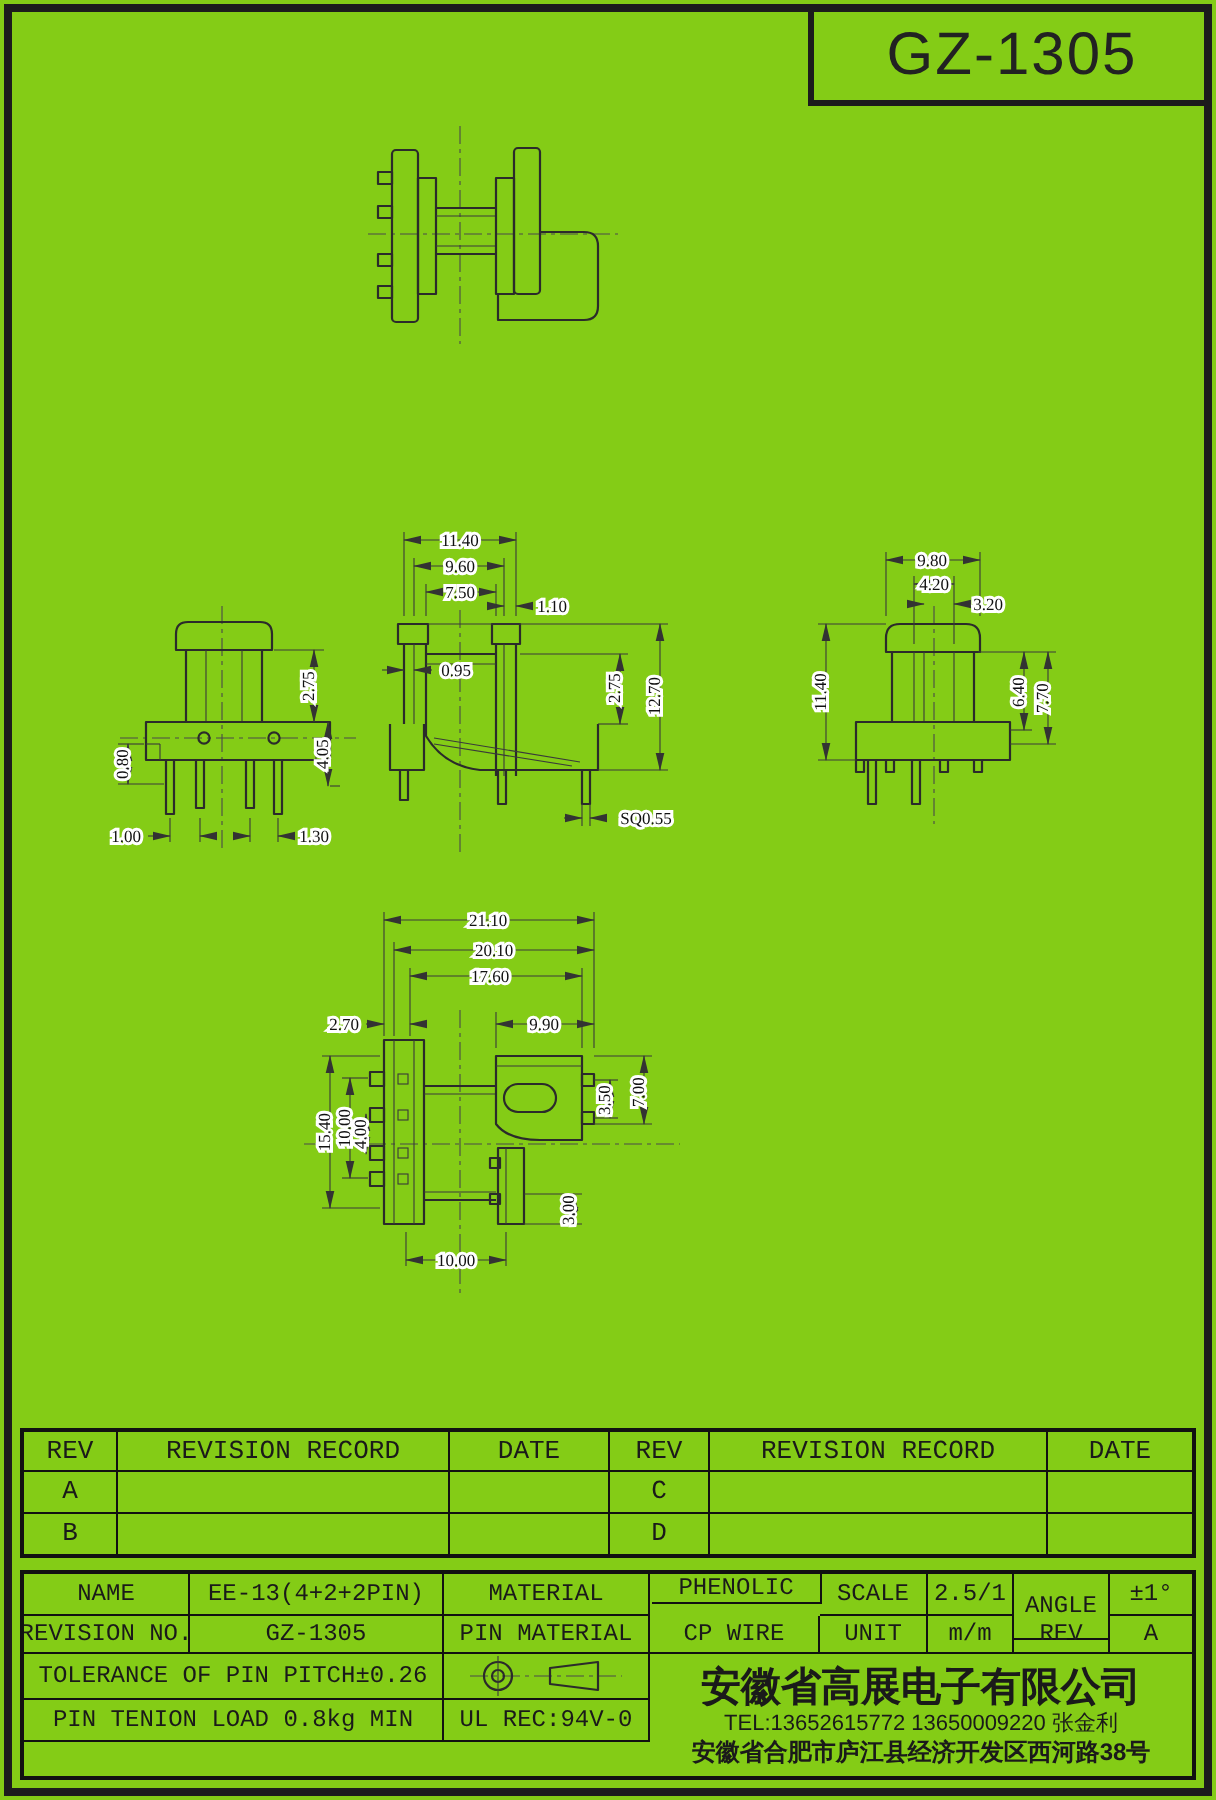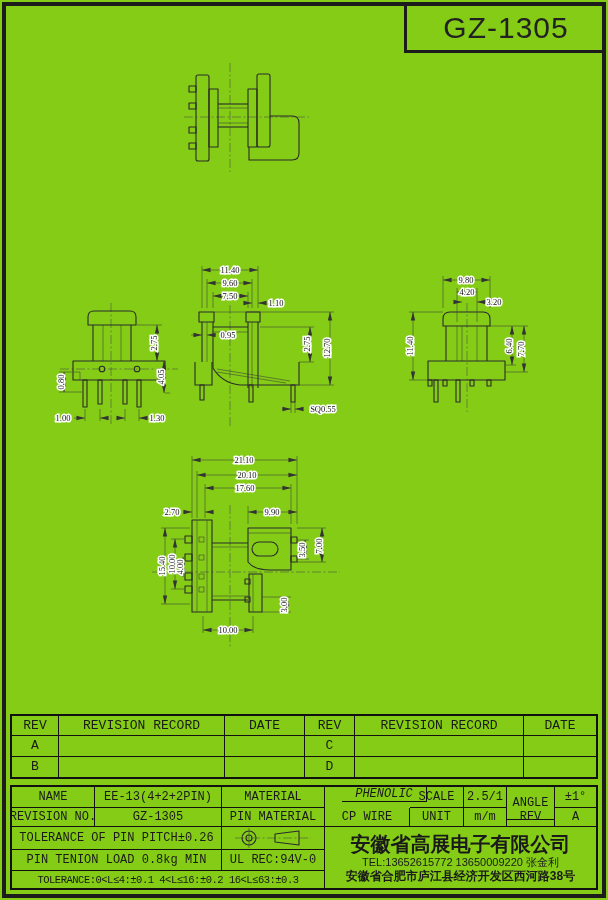--- a/index.html
+++ b/index.html
@@ -306,21 +306,21 @@
     <div class="rc rl">D</div>
     <div class="rc rl"></div>
     <div class="rc rl cl6"></div>
   </div>
 
   <div class="tblock">
 
     <div class="tc" style="left:0;top:0;width:83px;height:21px;">NAME</div>
     <div class="tc" style="left:83px;top:0;width:127px;height:21px;">EE-13(4+2+2PIN)</div>
     <div class="tc" style="left:210px;top:0;width:103px;height:21px;">MATERIAL</div>
-    <div class="tc" style="left:330px;top:0;width:85px;height:15px;font-style:italic;">PHENOLIC</div>
+    <div class="tc" style="left:314px;top:0;width:85px;height:15px;">PHENOLIC</div>
     <div class="tc" style="left:398px;top:0;width:54px;height:21px;">SCALE</div>
     <div class="tc" style="left:452px;top:0;width:43px;height:21px;">2.5/1</div>
     <div class="tc" style="left:495px;top:0;width:48px;height:33px;">ANGLE</div>
     <div class="tc noR" style="left:543px;top:0;width:41px;height:21px;">±1°</div>
 
     <div class="tc" style="left:0;top:21px;width:83px;height:19px;">REVISION NO.</div>
     <div class="tc" style="left:83px;top:21px;width:127px;height:19px;">GZ-1305</div>
     <div class="tc" style="left:210px;top:21px;width:103px;height:19px;">PIN MATERIAL</div>
     <div class="tc" style="left:313px;top:21px;width:85px;height:19px;">CP WIRE</div>
     <div class="tc" style="left:398px;top:21px;width:54px;height:19px;">UNIT</div>
@@ -335,21 +335,20 @@
         <circle class="ol" cx="16" cy="11" r="7"></circle>
         <circle class="ol" cx="16" cy="11" r="3"></circle>
         <line class="thin" x1="16" y1="1" x2="16" y2="21"></line>
         <path class="ol" d="M42,7 L66,4 L66,18 L42,15 Z"></path>
       </svg>
     </div>
 
     <div class="tc" style="left:0;top:63px;width:210px;height:21px;">PIN TENION LOAD 0.8kg MIN</div>
     <div class="tc" style="left:210px;top:63px;width:103px;height:21px;">UL REC:94V-0</div>
 
-    <div class="tc noB tolnote" style="left:0;top:84px;width:313px;height:17px;">TOLERANCE:0&lt;L≤4:±0.1  4&lt;L≤16:±0.2  16&lt;L≤63:±0.3</div>
 
     <div class="tc noR noB company" style="left:313px;top:40px;width:271px;height:61px;">
       <div class="cname">安徽省高展电子有限公司</div>
       <div class="ctel">TEL:13652615772  13650009220  张金利</div>
       <div class="caddr">安徽省合肥市庐江县经济开发区西河路38号</div>
     </div>
   </div>
 </div>
 
 </body></html>

